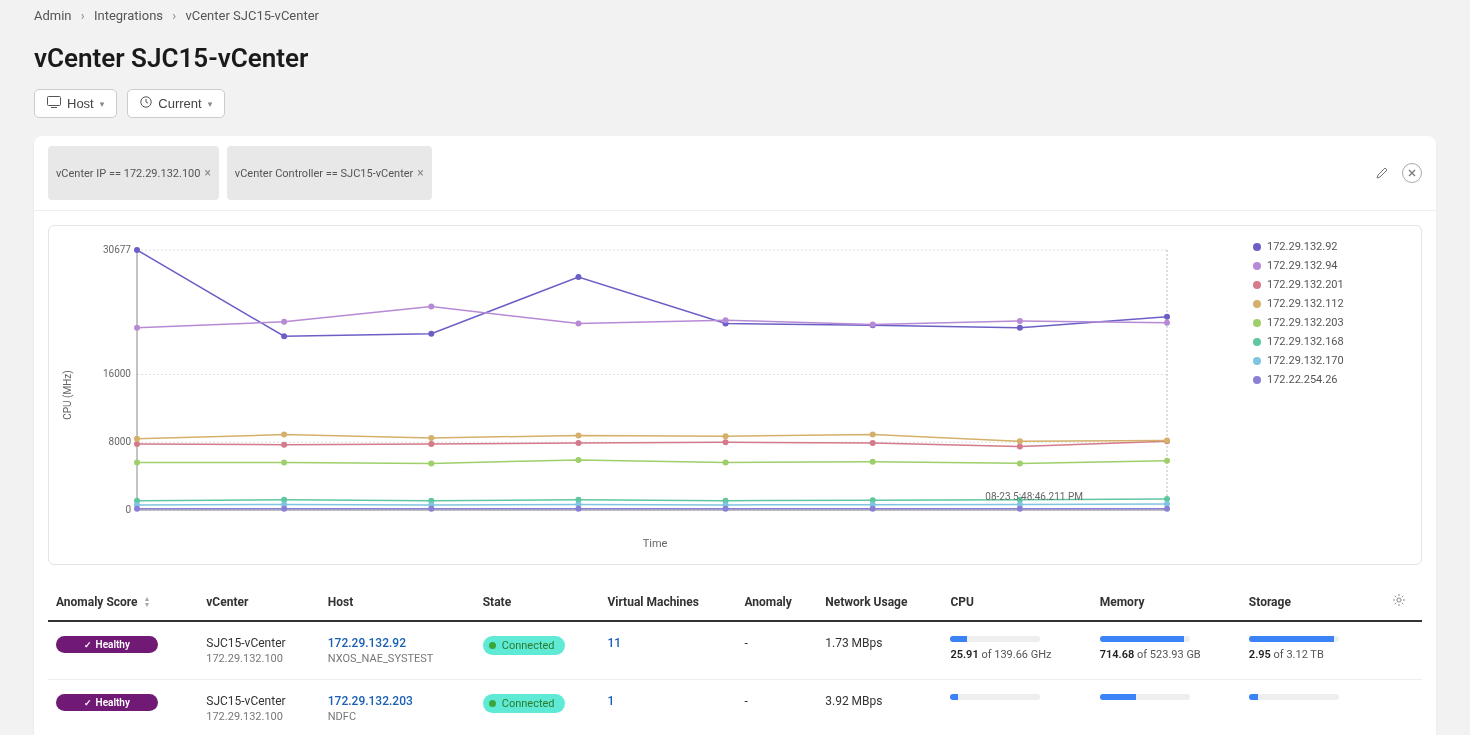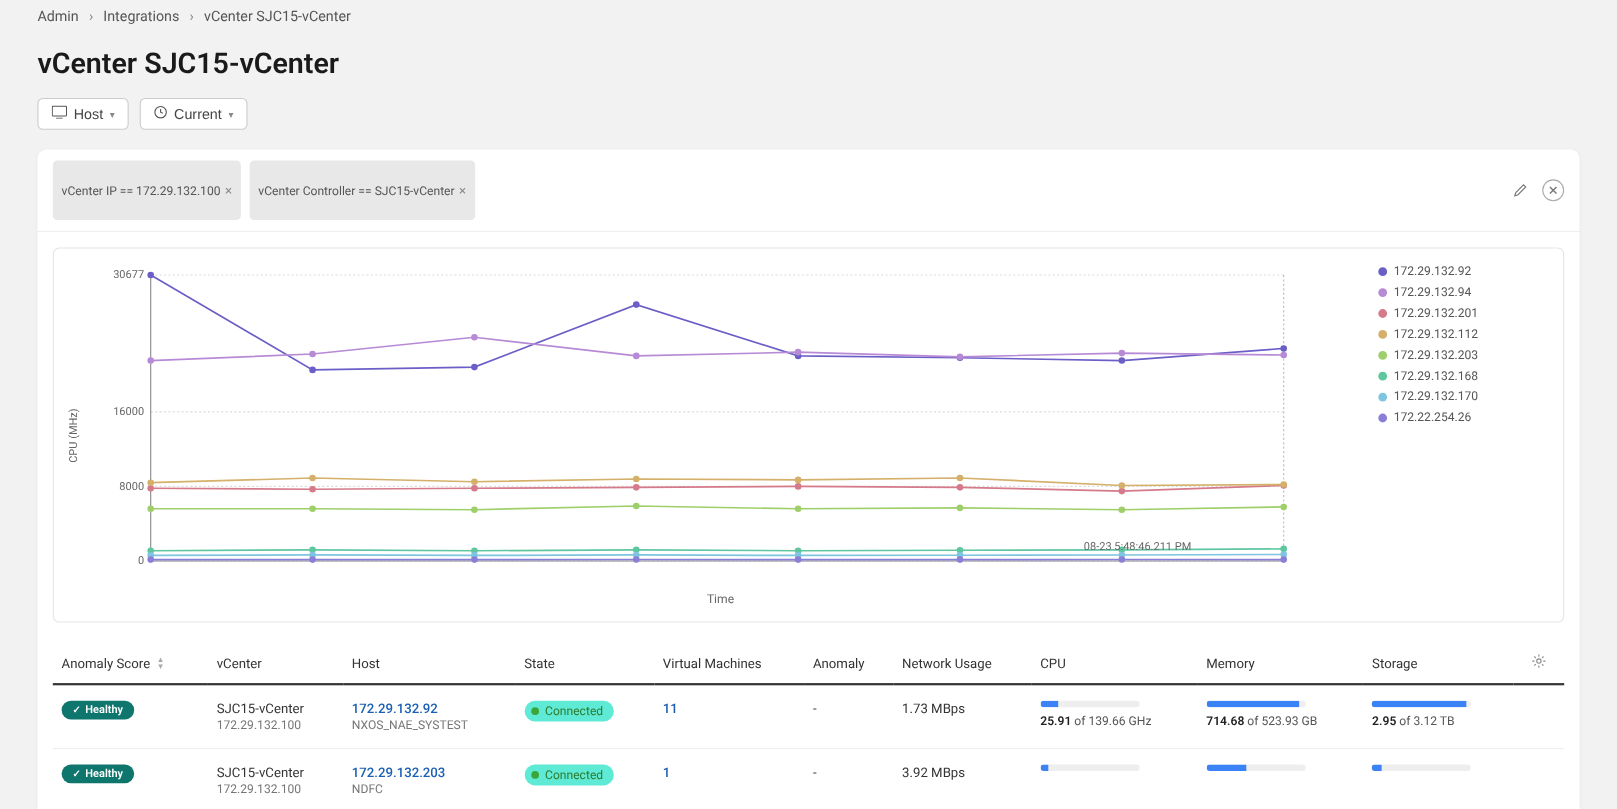--- a/index.html
+++ b/index.html
@@ -25,23 +25,23 @@
 .collapse-btn { margin-left:auto; cursor:pointer; color:#888;}
 .chart-area { display:flex; }
 .chart-svg-wrap { flex:1; position:relative; }
 .legend { width:160px; padding-left:10px; font-size:11px; color:#555;}
 .legend-item { display:flex; align-items:center; gap:6px; margin-bottom:6px; cursor:pointer;}
 .legend-dot { width:8px; height:8px; border-radius:50%; }
 .tick-label { font-size:10px; fill:#666; }
 .grid-line { stroke:#ddd; stroke-dasharray:2,2; stroke-width:1; }
 .table-wrap { padding: 4px 14px 20px; }
 table { width:100%; border-collapse:collapse; font-size:12px; }
-thead th { text-align:left; font-weight:400; color:#333; padding:10px 8px; border-bottom:2px solid #333; font-size:12px;}
+thead th { text-align:left; font-weight:700; color:#333; padding:10px 8px; border-bottom:2px solid #333; font-size:12px;}
 tbody td { padding:14px 8px; border-bottom:1px solid #eee; vertical-align:top;}
-.badge-healthy { background:#0f766e; color:#fff; font-size:10px; padding:3px 10px; border-radius:10px; display:inline-flex; align-items:center; gap:4px; font-weight:600;}
+.badge-healthy { background:#701a75; color:#fff; font-size:10px; padding:3px 28px; border-radius:10px; display:inline-flex; align-items:center; gap:4px; font-weight:600;}
 .badge-healthy::before { content:"✓"; font-size:9px;}
 .badge-connected { background:#5eead4; color:#2d7a2d; font-size:11px; padding:3px 10px 3px 6px; border-radius:10px; display:inline-flex; align-items:center; gap:6px;}
 .badge-connected::before { content:""; width:7px; height:7px; background:#3aa63a; border-radius:50%; display:inline-block;}
 .link { color:#1a5fb4; cursor:pointer; font-weight:500;}
 .sub { color:#777; font-size:11px; margin-top:2px;}
 .bar { height:6px; background:#eee; border-radius:3px; width:90px; overflow:hidden; margin-bottom:6px;}
 .bar-fill { height:100%; background:#3b82f6; }
 .metric-txt { font-size:11px; color:#555;}
 .metric-txt b { color:#222; font-weight:600;}
 .sort-icons { display:inline-flex; flex-direction:column; margin-left:6px; font-size:7px; color:#aaa; line-height:6px; vertical-align:middle;}

